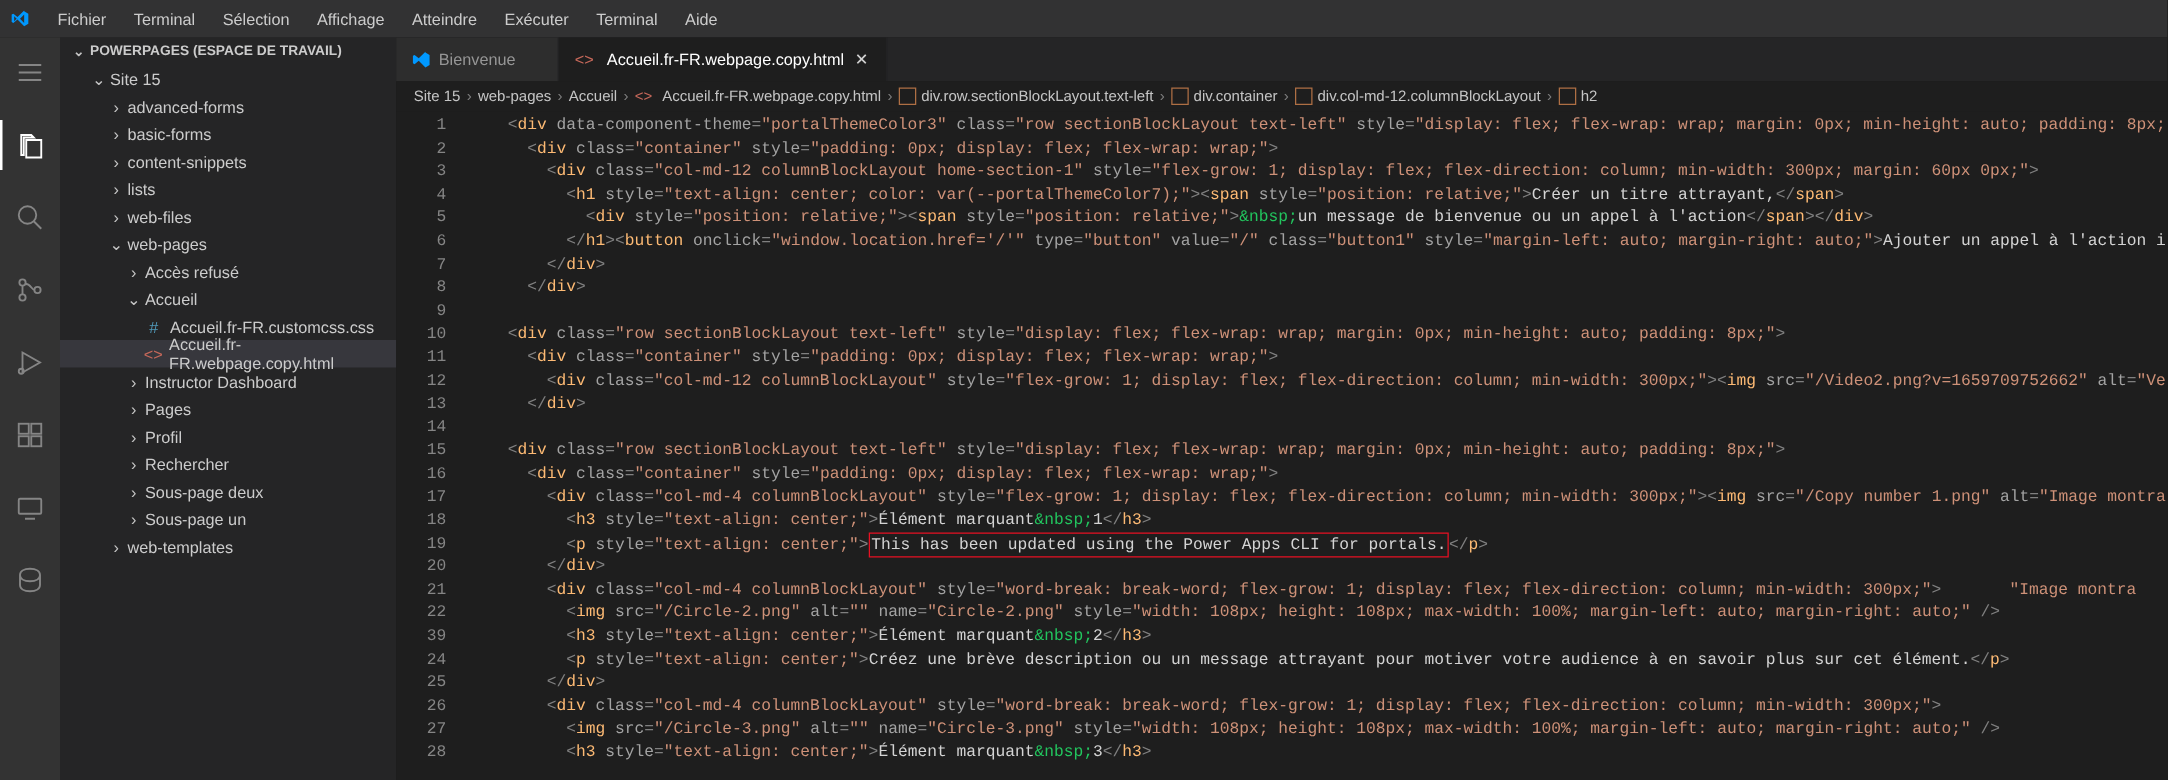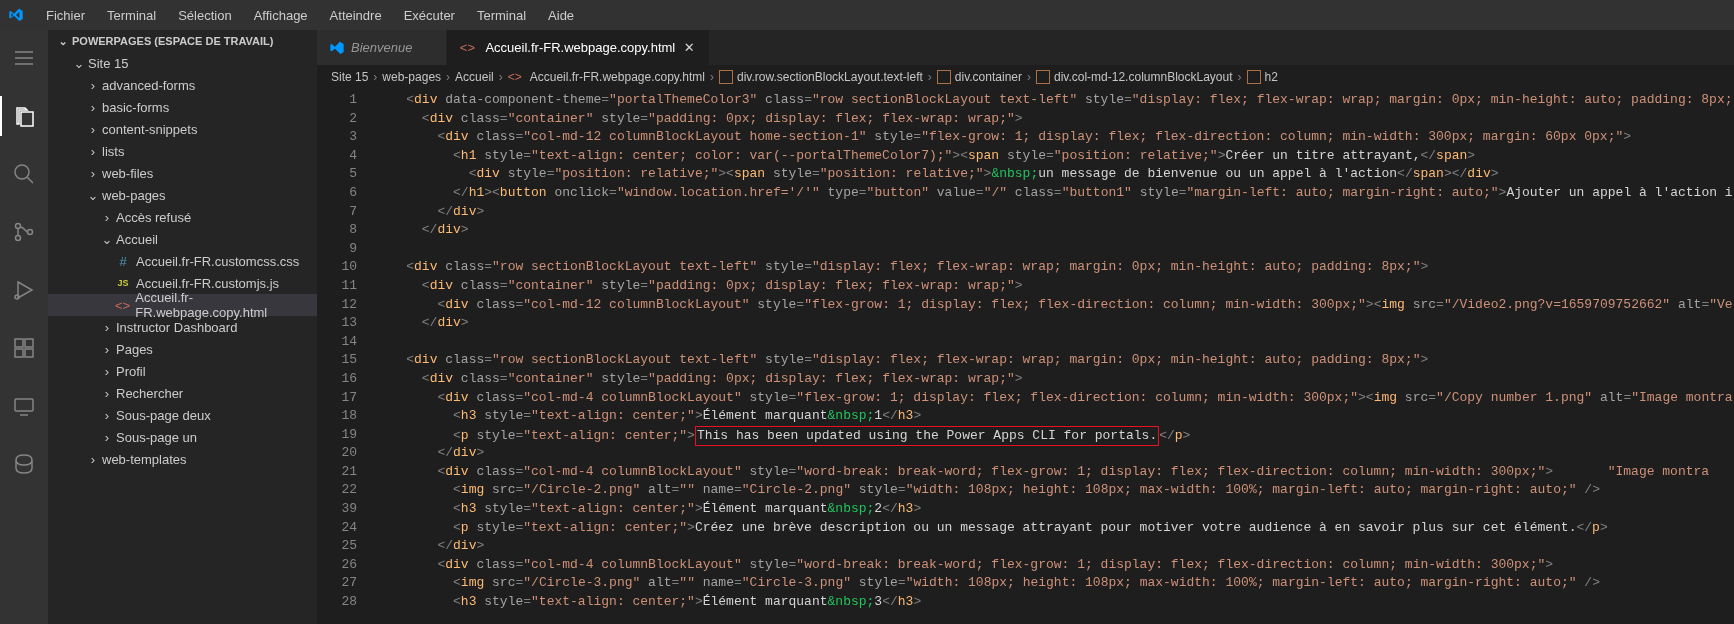--- a/index.html
+++ b/index.html
@@ -139,21 +139,20 @@
 }
 .tab {
   display: flex;
   align-items: center;
   gap: 6px;
   padding: 0 12px;
   background: #2d2d2d;
   color: #969696;
   border-right: 1px solid #252526;
   cursor: pointer;
-  font-style: italic;
 }
 .tab.active {
   background: #1e1e1e;
   color: #ffffff;
   font-style: normal;
 }
 .tab .tab-icon { width: 16px; height: 16px; }
 .tab .close-x {
   width: 16px;
   height: 16px;
@@ -302,21 +301,20 @@
         <div class="tree-row indent-1"><span class="chev">⌄</span>Site 15</div>
         <div class="tree-row indent-2"><span class="chev">›</span>advanced-forms</div>
         <div class="tree-row indent-2"><span class="chev">›</span>basic-forms</div>
         <div class="tree-row indent-2"><span class="chev">›</span>content-snippets</div>
         <div class="tree-row indent-2"><span class="chev">›</span>lists</div>
         <div class="tree-row indent-2"><span class="chev">›</span>web-files</div>
         <div class="tree-row indent-2"><span class="chev">⌄</span>web-pages</div>
         <div class="tree-row indent-3"><span class="chev">›</span>Accès refusé</div>
         <div class="tree-row indent-3"><span class="chev">⌄</span>Accueil</div>
         <div class="tree-row indent-4"><span class="file-icon css">#</span>Accueil.fr-FR.customcss.css</div>
-        <div class="tree-row indent-4"><span class="file-icon js">JS</span>Accueil.fr-FR.customjs.js</div>
         <div class="tree-row indent-4 active"><span class="file-icon html">&lt;&gt;</span>Accueil.fr-FR.webpage.copy.html</div>
         <div class="tree-row indent-3"><span class="chev">›</span>Instructor Dashboard</div>
         <div class="tree-row indent-3"><span class="chev">›</span>Pages</div>
         <div class="tree-row indent-3"><span class="chev">›</span>Profil</div>
         <div class="tree-row indent-3"><span class="chev">›</span>Rechercher</div>
         <div class="tree-row indent-3"><span class="chev">›</span>Sous-page deux</div>
         <div class="tree-row indent-3"><span class="chev">›</span>Sous-page un</div>
         <div class="tree-row indent-2"><span class="chev">›</span>web-templates</div>
       </div>
   </div>

